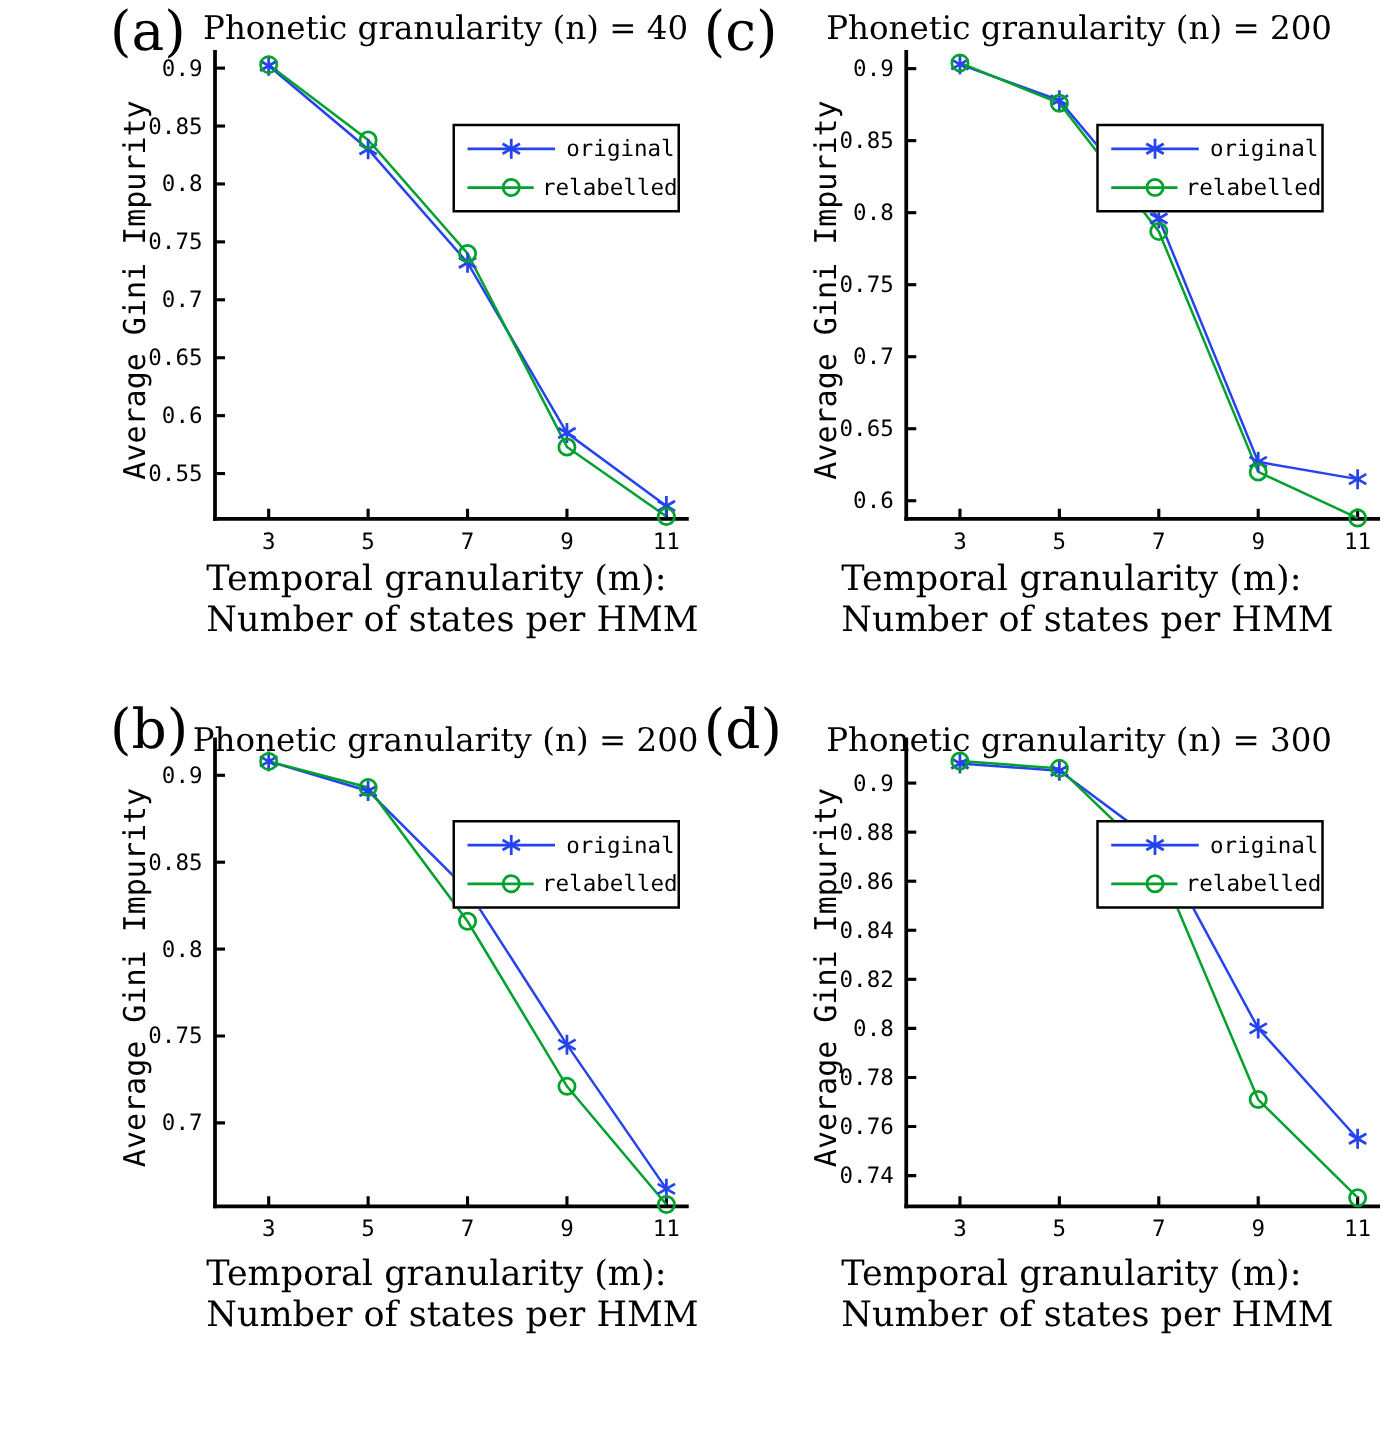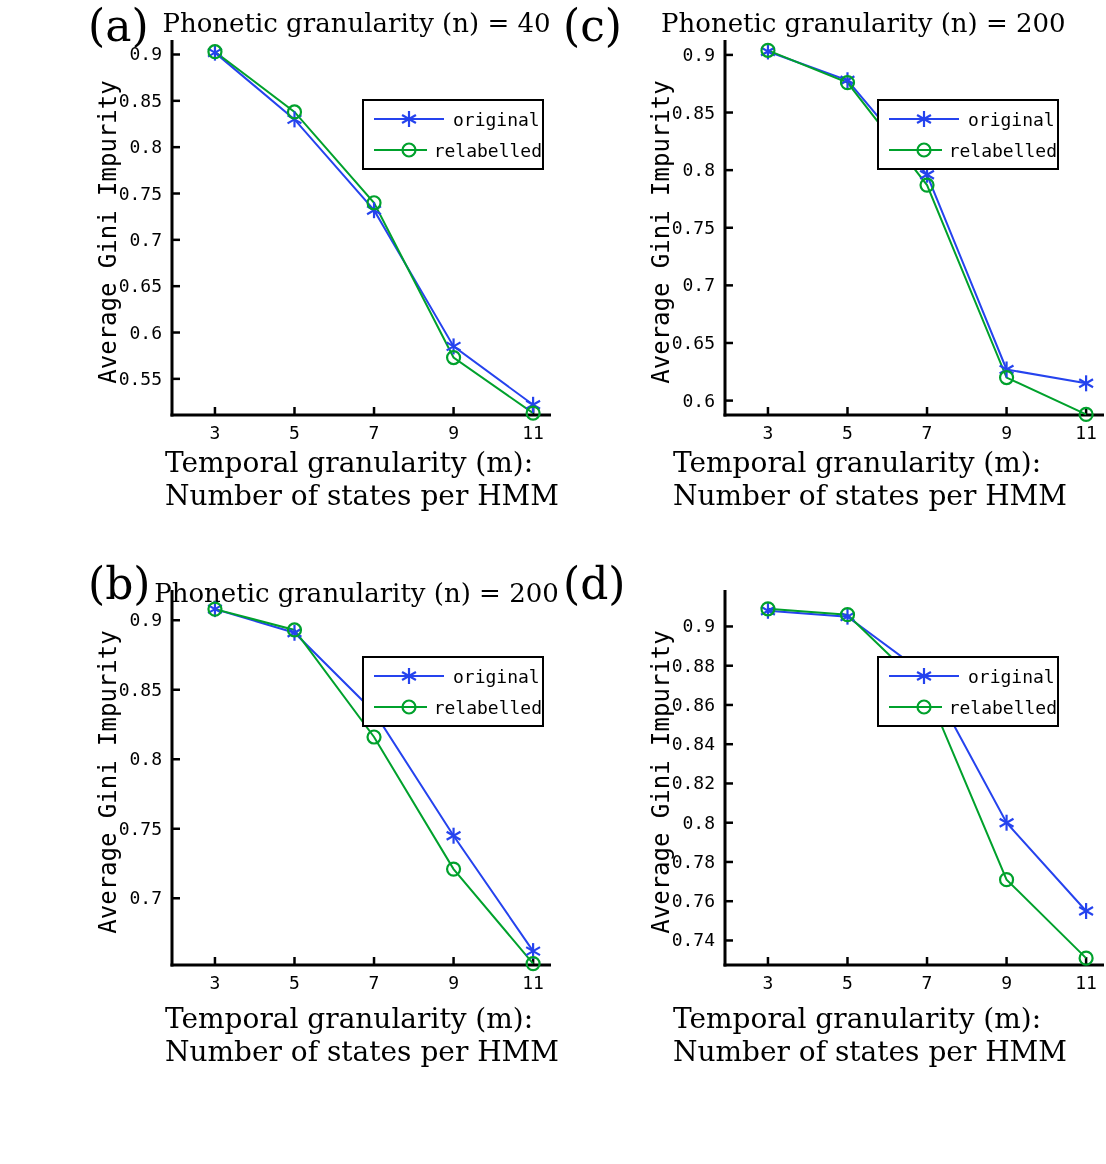--- a/index.html
+++ b/index.html
@@ -260,20 +260,21 @@
       </div>
     </div>
     <div class="xlabel">
       <div>Temporal granularity (m):</div>
       <div>Number of states per HMM</div>
     </div>
   </div>
 
   <div class="panel right row2" style="left:553px;top:550px">
     <div class="corner">(d)</div>
+    <div class="title">Phonetic granularity (n) = 300</div>
     <div class="ylabel">Average Gini Impurity</div>
     <svg class="plot" width="553" height="445">
         <line x1="172" y1="416.5" x2="172" y2="40" stroke="#000" stroke-width="3"></line>
         <line x1="170.5" y1="415" x2="551" y2="415" stroke="#000" stroke-width="3"></line>
         <line x1="172" y1="390.46791443850276" x2="180" y2="390.46791443850276" stroke="#000" stroke-width="2.5"></line>
         <text x="162" y="396.46791443850276" text-anchor="end" class="tick">0.74</text>
         <line x1="172" y1="351.216577540107" x2="180" y2="351.216577540107" stroke="#000" stroke-width="2.5"></line>
         <text x="162" y="357.216577540107" text-anchor="end" class="tick">0.76</text>
         <line x1="172" y1="311.9652406417112" x2="180" y2="311.9652406417112" stroke="#000" stroke-width="2.5"></line>
         <text x="162" y="317.9652406417112" text-anchor="end" class="tick">0.78</text>

